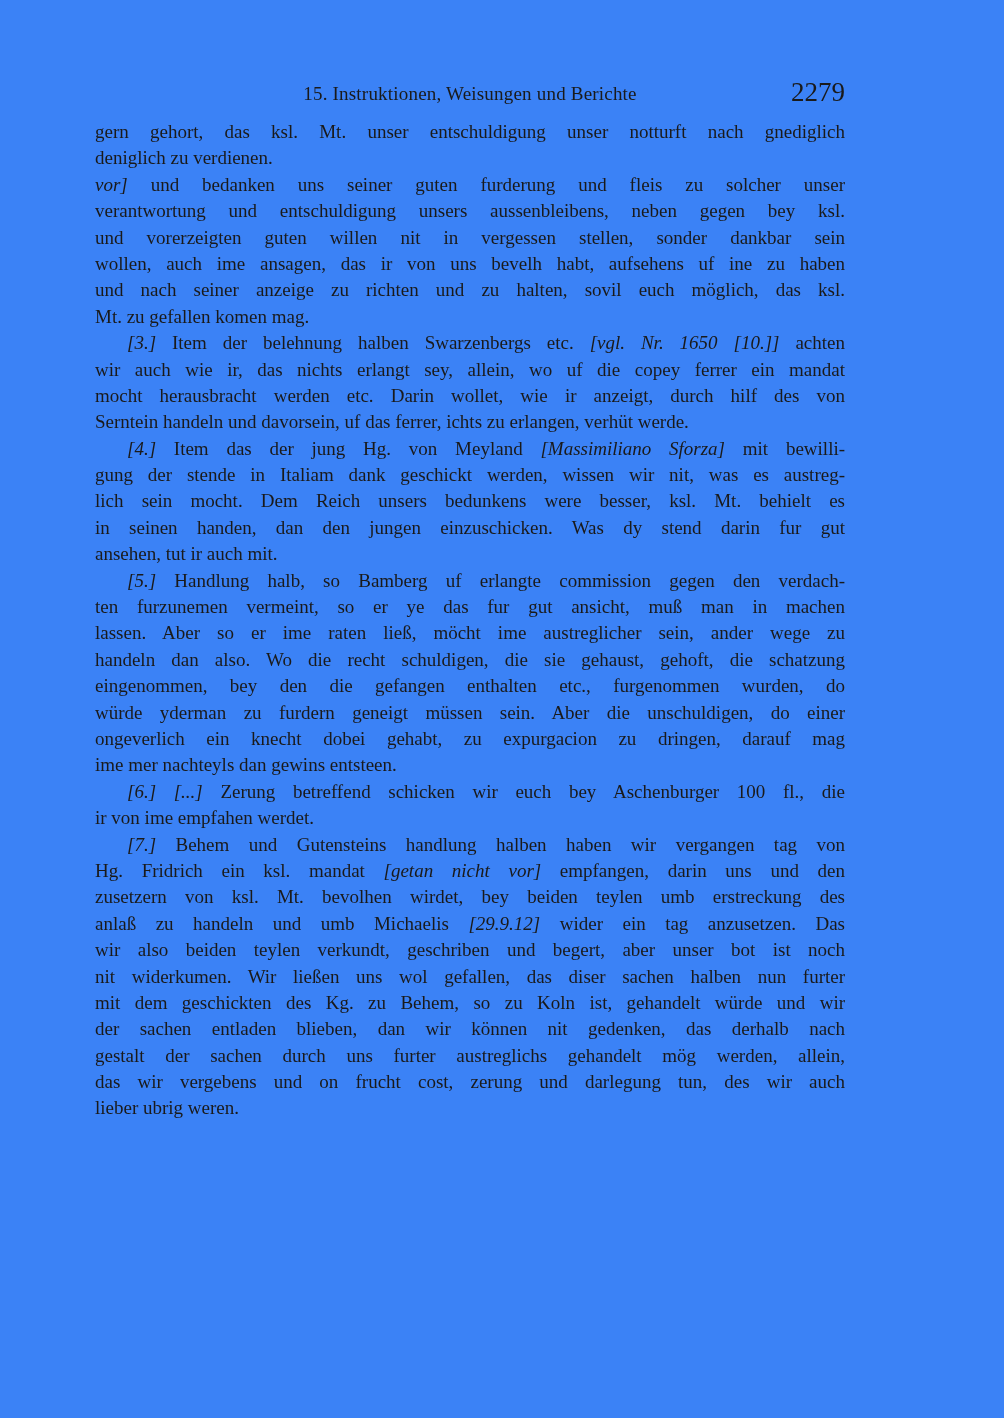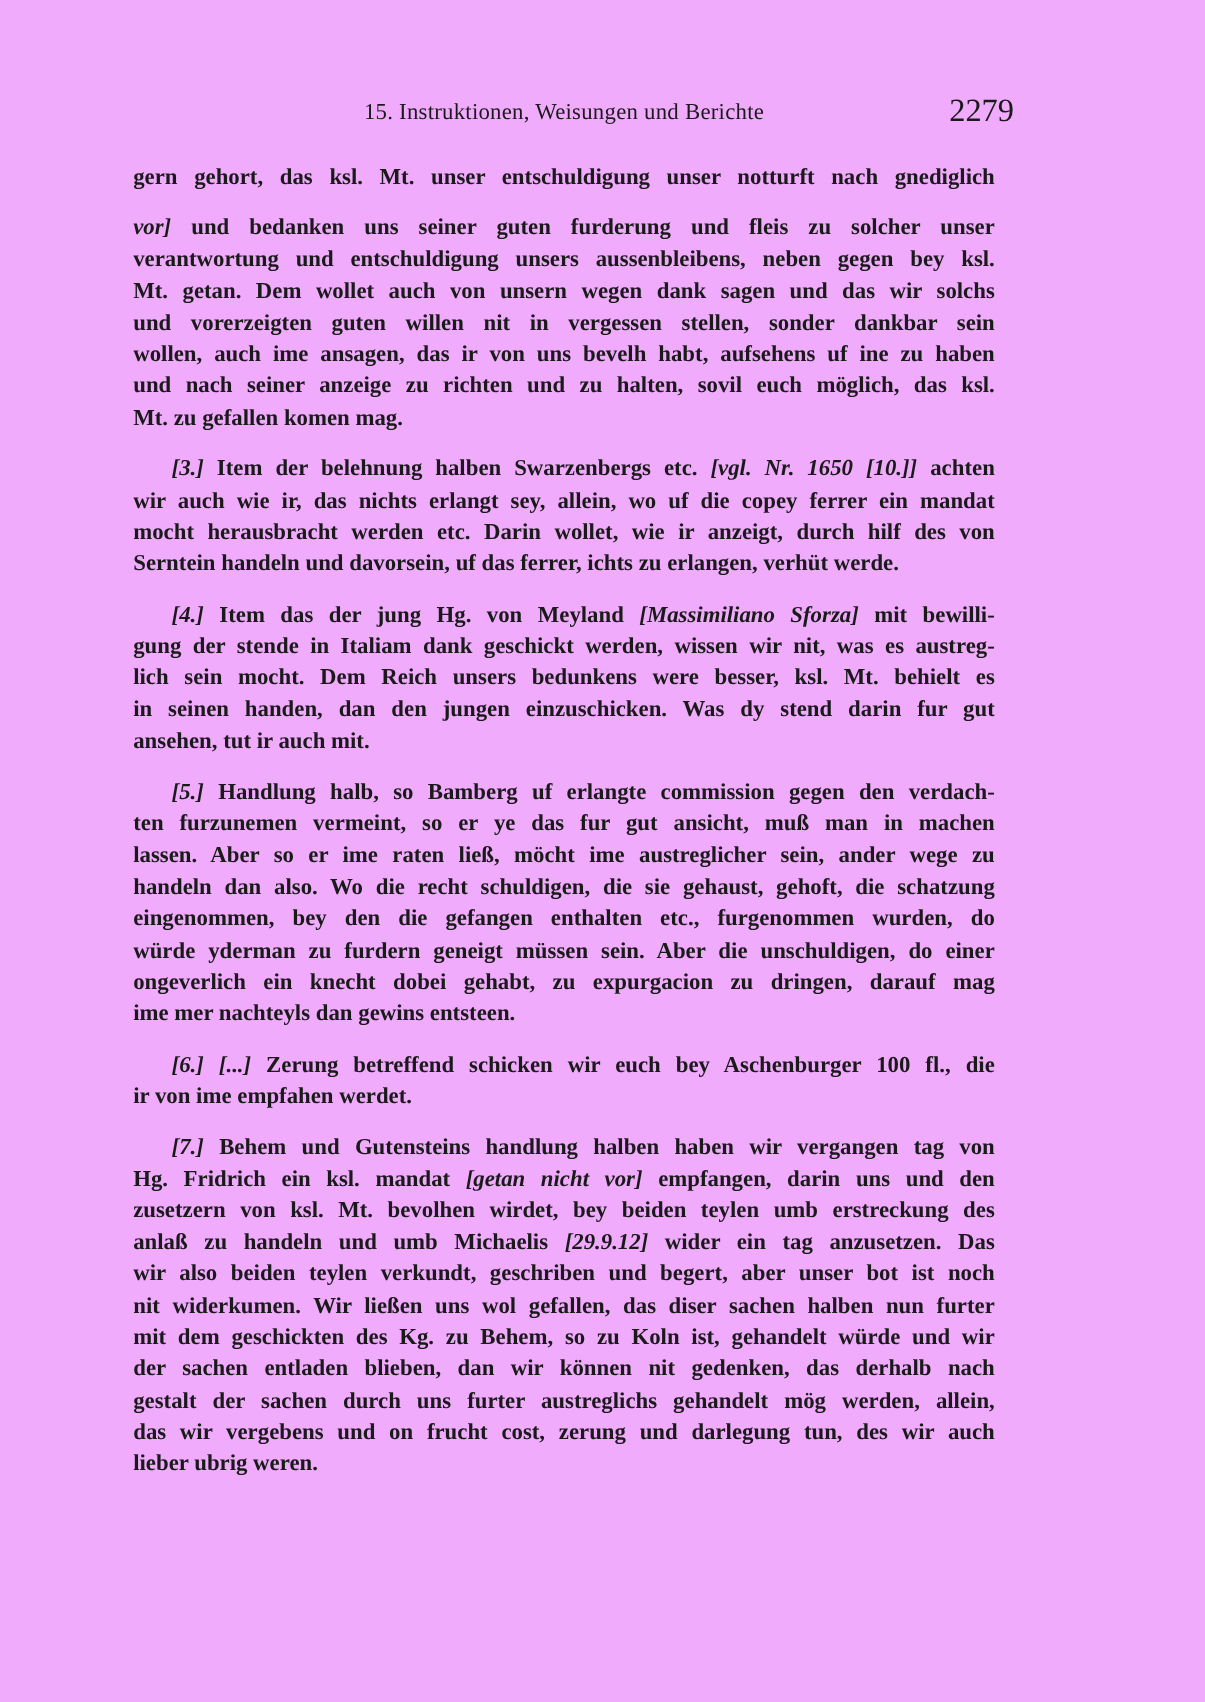--- a/index.html
+++ b/index.html
@@ -5,21 +5,21 @@
   html, body {
     margin: 0;
     padding: 0;
     background: #e8e8e8;
   }
   .page {
     position: relative;
     width: 1004px;
     height: 1418px;
     margin: 0 auto;
-    background: #f0abfc;
+    background: #3b82f6;
     color: #1a1a1a;
     font-family: "Liberation Serif", "DejaVu Serif", serif;
     overflow: hidden;
   }
   .page-header {
     position: absolute;
     top: 82px;
     left: 95px;
     width: 750px;
     height: 24px;
@@ -40,23 +40,22 @@
     font-size: 27px;
   }
   .document-body {
     position: absolute;
     top: 119px;
     left: 95px;
     width: 750px;
     font-size: 19px;
   }
   .paragraph {
-    margin: 16px;
+    margin: 0;
     padding: 0;
-    font-weight: bold;
   }
   .line {
     line-height: 26.4px;
     height: 26.4px;
     text-align: justify;
     text-align-last: justify;
     white-space: nowrap;
     overflow: hidden;
   }
   .line.last {
@@ -73,25 +72,25 @@
 <body>
 
 <div class="page">
   <div class="page-header">
     <div class="running-header">15. Instruktionen, Weisungen und Berichte</div>
     <div class="page-number">2279</div>
   </div>
   <div class="document-body">
       <div class="paragraph">
         <div class="line"><span>gern gehort, das ksl. Mt. unser entschuldigung unser notturft nach gnediglich</span></div>
+        <div class="line last"><span>deniglich zu verdienen.</span></div>
       </div>
       <div class="paragraph">
         <div class="line"><i>vor]</i><span> und bedanken uns seiner guten furderung und fleis zu solcher unser</span></div>
         <div class="line"><span>verantwortung und entschuldigung unsers aussenbleibens, neben gegen bey ksl.</span></div>
-        <div class="line"><span>Mt. getan. Dem wollet auch von unsern wegen dank sagen und das wir solchs</span></div>
         <div class="line"><span>und vorerzeigten guten willen nit in vergessen stellen, sonder dankbar sein</span></div>
         <div class="line"><span>wollen, auch ime ansagen, das ir von uns bevelh habt, aufsehens uf ine zu haben</span></div>
         <div class="line"><span>und nach seiner anzeige zu richten und zu halten, sovil euch möglich, das ksl.</span></div>
         <div class="line last"><span>Mt. zu gefallen komen mag.</span></div>
       </div>
       <div class="paragraph">
         <div class="line indent"><i>[3.]</i><span> Item der belehnung halben Swarzenbergs etc. </span><i>[vgl. Nr. 1650 [10.]]</i><span> achten</span></div>
         <div class="line"><span>wir auch wie ir, das nichts erlangt sey, allein, wo uf die copey ferrer ein mandat</span></div>
         <div class="line"><span>mocht herausbracht werden etc. Darin wollet, wie ir anzeigt, durch hilf des von</span></div>
         <div class="line last"><span>Serntein handeln und davorsein, uf das ferrer, ichts zu erlangen, verhüt werde.</span></div>

